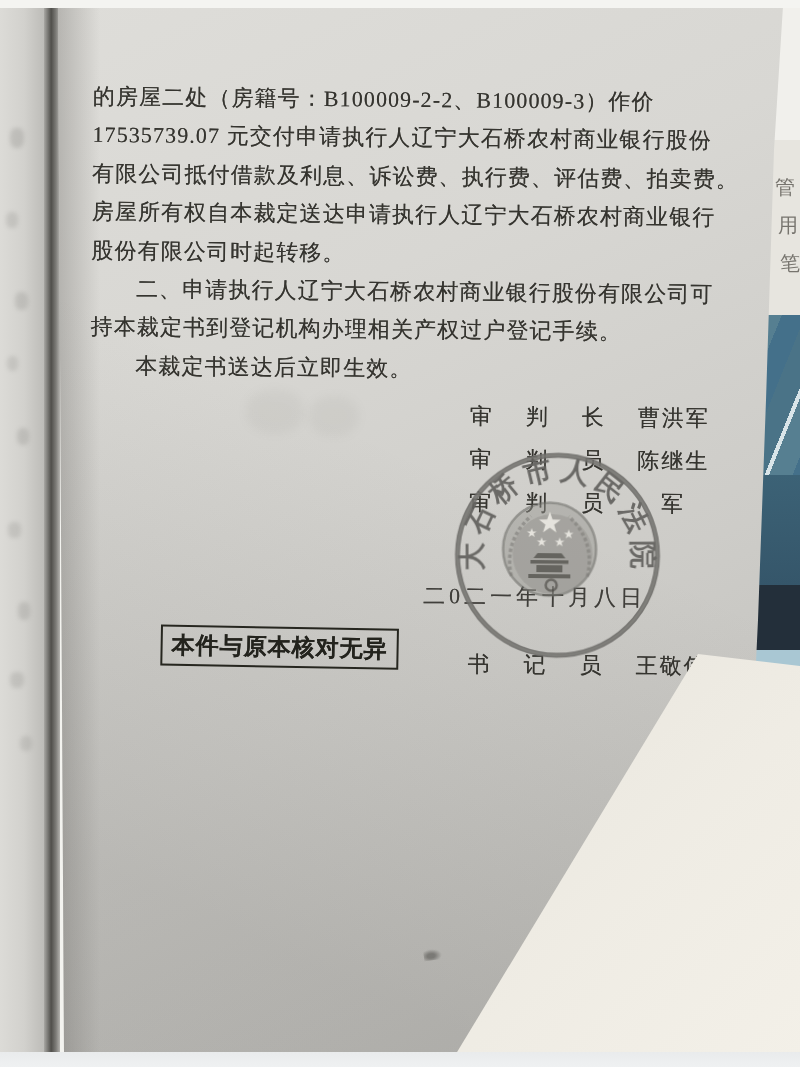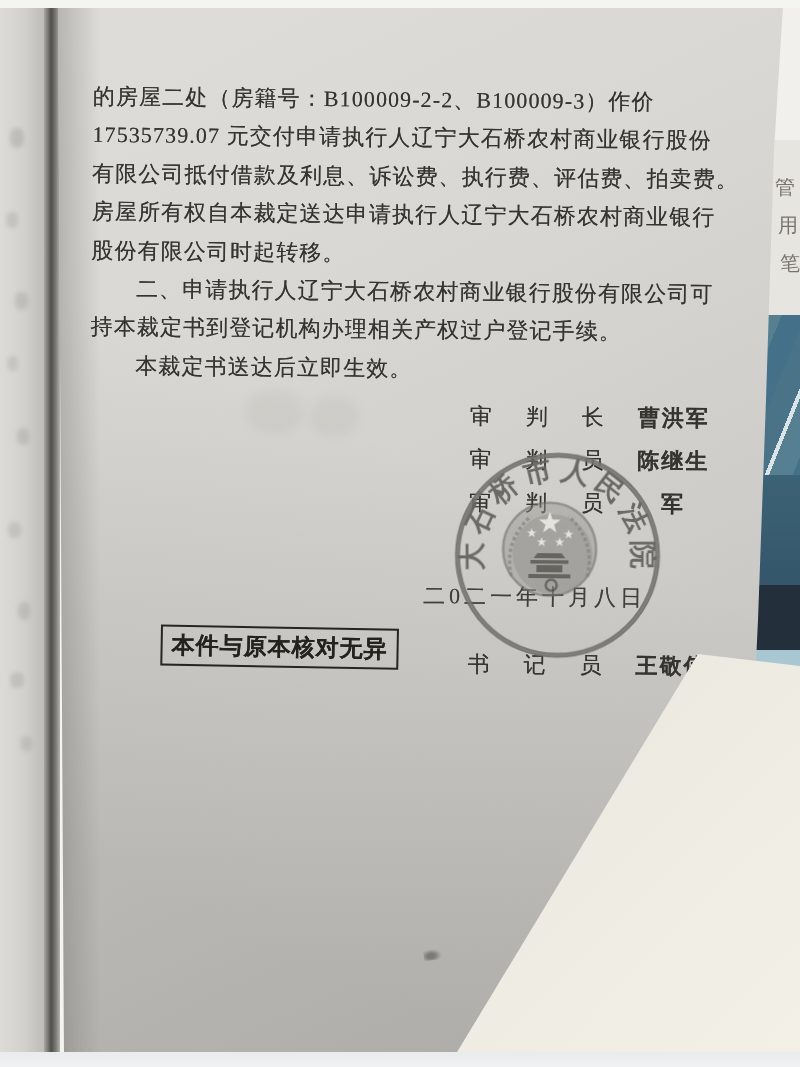--- a/index.html
+++ b/index.html
@@ -39,21 +39,21 @@
     transform:rotate(.55deg);transform-origin:60px 80px;color:#35342f;}
   .body-text{position:absolute;left:39px;top:72px;width:628px;font-size:22px;
     letter-spacing:1.1px;}
   .line{height:38.4px;line-height:38.4px;white-space:nowrap;
     text-shadow:0 0 .6px rgba(46,45,42,.7);}
   .indent{padding-left:45px;}
   .sig-block{position:absolute;left:419px;top:392px;font-size:22px;}
   .sig-row{display:flex;height:43px;align-items:flex-start;white-space:nowrap;
     text-shadow:0 0 .6px rgba(46,45,42,.7);}
   .sig-role{letter-spacing:6px;}
-  .sig-name{margin-left:28px;letter-spacing:2px;font-weight:bold;}
+  .sig-name{margin-left:28px;letter-spacing:2px;}
   .date-line{position:absolute;left:374px;top:572px;font-size:22px;letter-spacing:4px;
     color:#403f3b;white-space:nowrap;text-shadow:0 0 .6px rgba(46,45,42,.6);}
   .clerk-row{position:absolute;left:419px;top:640px;display:flex;font-size:22px;
     white-space:nowrap;text-shadow:0 0 .6px rgba(46,45,42,.7);}
   .stamp-box{position:absolute;left:112px;top:619px;padding:3px 9px;
     border:2.5px solid #26261f;color:#23231d;font-size:23px;font-weight:bold;
     letter-spacing:1px;white-space:nowrap;transform:rotate(.5deg);
     text-shadow:0 0 .5px rgba(30,30,26,.9);}
   .seal-svg{position:absolute;left:393px;top:430px;width:230px;height:230px;
     filter:blur(.3px) contrast(1.03);opacity:.93;}

